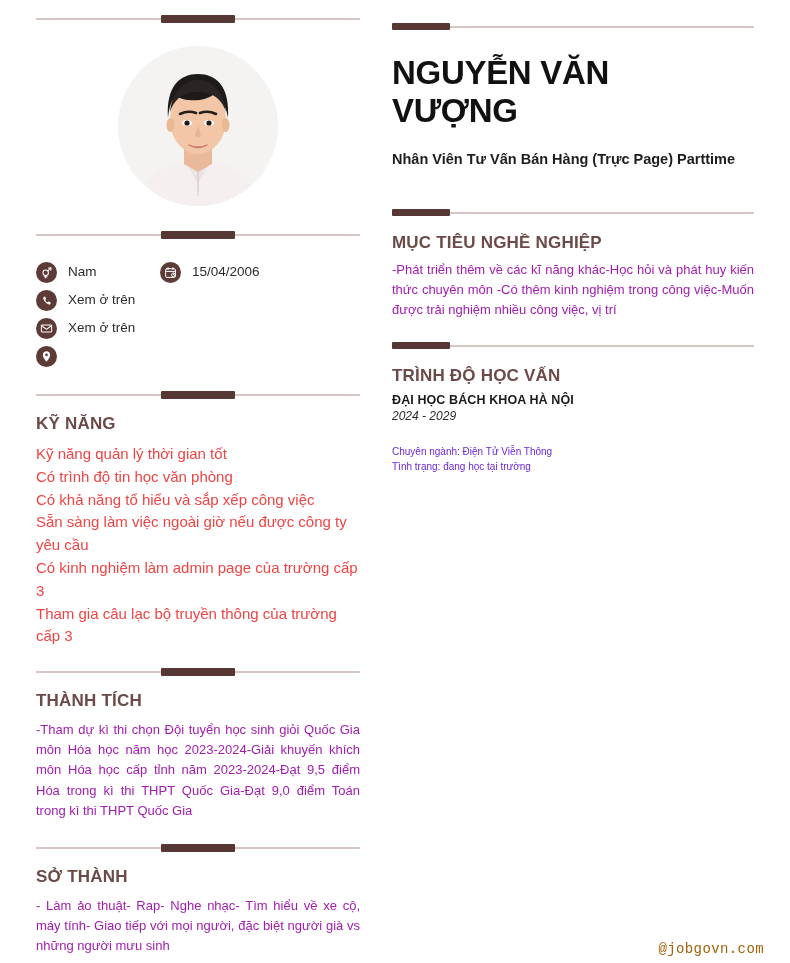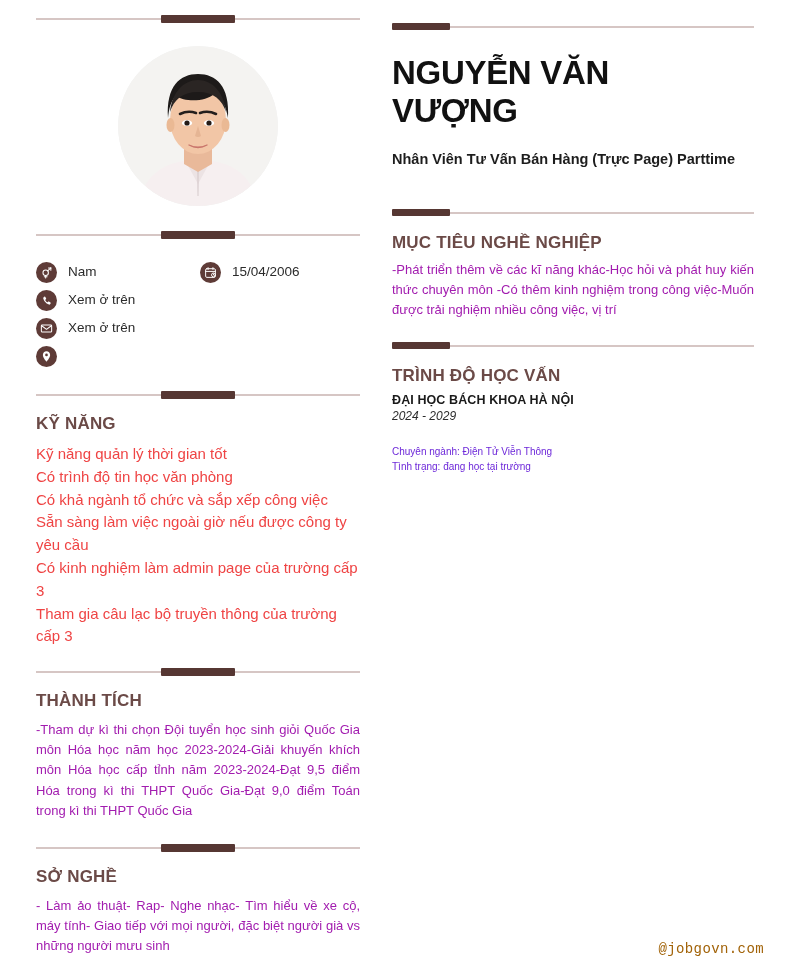--- a/index.html
+++ b/index.html
@@ -91,21 +91,21 @@
     display: flex;
     align-items: center;
     height: 27px;
     margin-bottom: 1px;
   }
   .contact-cell {
     display: flex;
     align-items: center;
     flex: 0 0 auto;
   }
-  .contact-cell.wide { width: 164px; }
+  .contact-cell.wide { width: 124px; }
   .icon-circle {
     width: 21px;
     height: 21px;
     border-radius: 50%;
     background: #5e3b37;
     display: flex;
     align-items: center;
     justify-content: center;
     flex: 0 0 21px;
     margin-right: 11px;
@@ -320,21 +320,21 @@
 
     <div class="divider center" style="margin-top:17px;">
       <div class="thin"></div>
       <div class="thick"></div>
     </div>
 
     <div class="skills">
       <div class="sec-head">KỸ NĂNG</div>
       <div class="body-line">Kỹ năng quản lý thời gian tốt</div>
       <div class="body-line">Có trình độ tin học văn phòng</div>
-      <div class="body-line">Có khả ngành tổ chức và sắp xếp công việc</div>
+      <div class="body-line">Có khả năng tổ hiểu và sắp xếp công việc</div>
       <div class="body-line">Sẵn sàng làm việc ngoài giờ nếu được công ty yêu cầu</div>
       <div class="body-line">Có kinh nghiệm làm admin page của trường cấp 3</div>
       <div class="body-line">Tham gia câu lạc bộ truyền thông của trường cấp 3</div>
     </div>
 
     <div class="divider center" style="margin-top:19px;">
       <div class="thin"></div>
       <div class="thick"></div>
     </div>
 
@@ -342,21 +342,21 @@
       <div class="sec-head">THÀNH TÍCH</div>
       <div class="body-para">-Tham dự kì thi chọn Đội tuyển học sinh giỏi Quốc Gia môn Hóa học năm học 2023-2024-Giải khuyến khích môn Hóa học cấp tỉnh năm 2023-2024-Đạt 9,5 điểm Hóa trong kì thi THPT Quốc Gia-Đạt 9,0 điểm Toán trong kì thi THPT Quốc Gia</div>
     </div>
 
     <div class="divider center" style="margin-top:22px;">
       <div class="thin"></div>
       <div class="thick"></div>
     </div>
 
     <div>
-      <div class="sec-head">SỞ NGHỀ</div>
+      <div class="sec-head">SỞ THÀNH</div>
       <div class="body-para">- Làm ảo thuật- Rap- Nghe nhạc- Tìm hiểu về xe cộ, máy tính- Giao tiếp với mọi người, đặc biệt người già vs những người mưu sinh</div>
     </div>
 
   </div>
 
   <div class="col-right">
 
     <div class="divider left">
       <div class="thin"></div>
       <div class="thick"></div>

